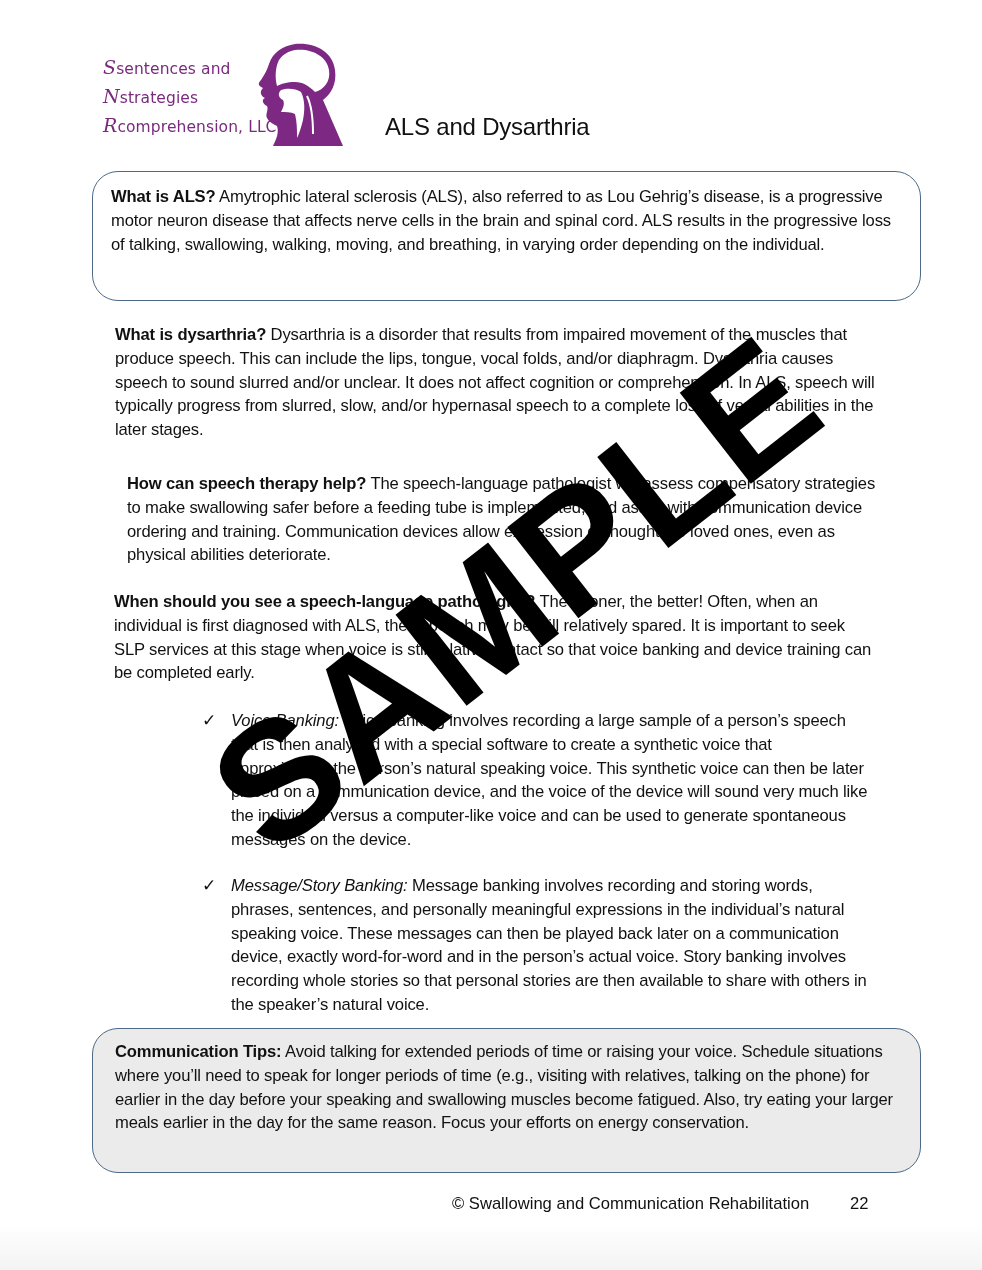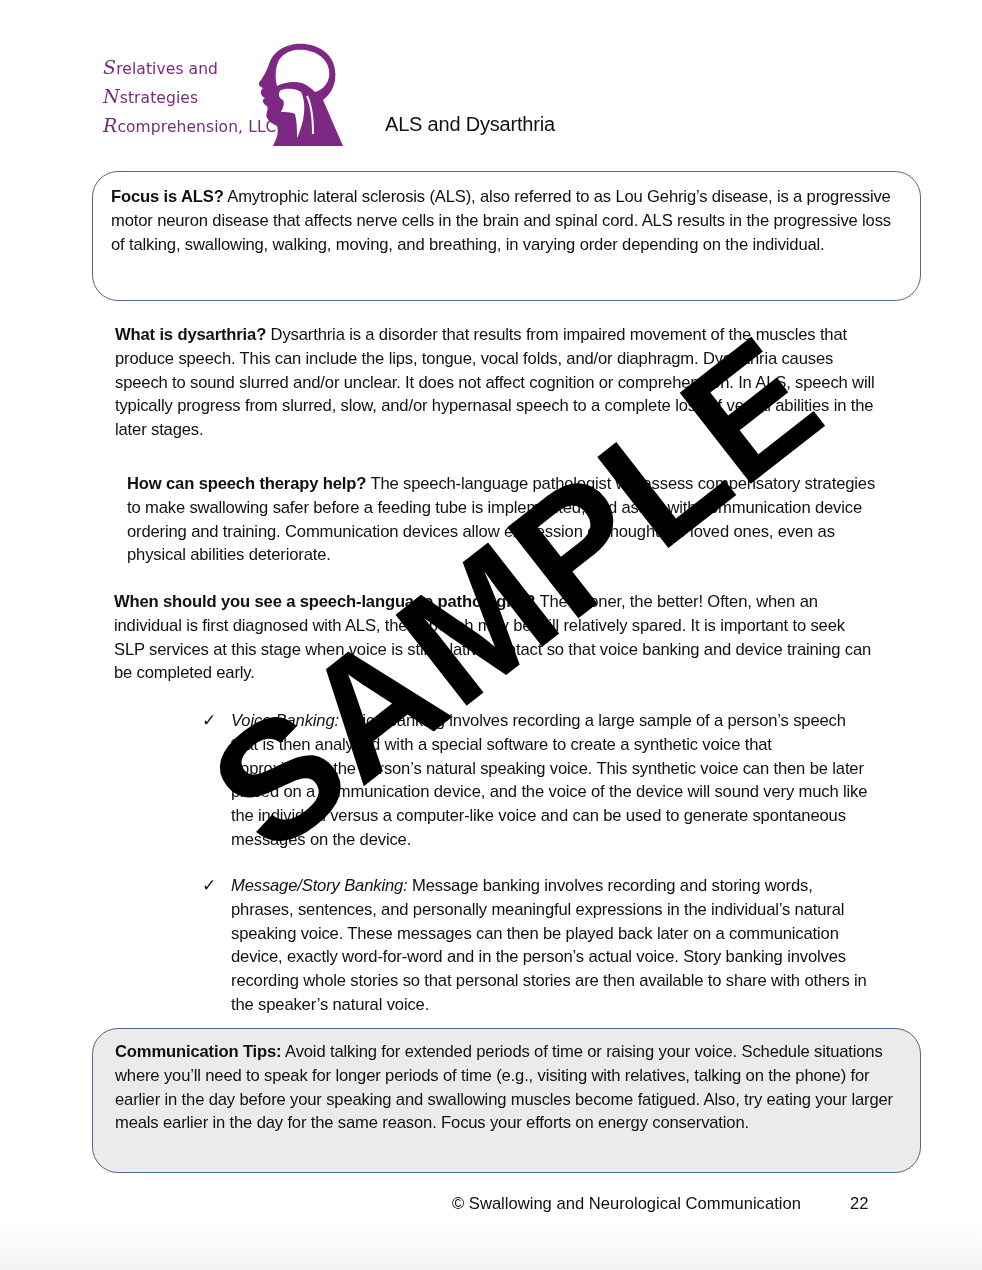--- a/index.html
+++ b/index.html
@@ -20,21 +20,21 @@
     font-family: "DejaVu Sans", sans-serif;
     font-size: 15.5px; line-height: 27px; letter-spacing: 0.1px;
   }
   .logo-text .cap {
     font-family: "DejaVu Serif", serif; font-style: italic; font-size: 19px;
   }
   .logo-head { position: absolute; left: 155px; top: 0; width: 90px; height: 108px; }
 
   .doc-title {
     position: absolute; left: 385px; top: 113px;
-    font-size: 20px; color: #111; letter-spacing: -0.2px;
+    font-size: 24px; color: #111; letter-spacing: -0.2px;
     font-family: "Liberation Sans", sans-serif;
   }
 
   .box {
     position: absolute; border: 1.6px solid #4e6a87; border-radius: 26px;
   }
   .box-als { left: 92px; top: 171px; width: 829px; height: 130px; background: #fff; }
   .box-tips { left: 92px; top: 1028px; width: 829px; height: 145px; background: #ebebeb; }
 
   .para {
@@ -75,37 +75,37 @@
     text-align: center; pointer-events: none; white-space: nowrap;
   }
 </style>
 </head>
 <body>
 
 <div class="page">
 
   <div class="logo">
     <div class="logo-text">
-      <div><span class="cap">S</span><span>relatives and</span></div>
+      <div><span class="cap">S</span><span>sentences and</span></div>
       <div><span class="cap">N</span><span>strategies</span></div>
       <div><span class="cap">R</span><span>comprehension, LLC</span></div>
     </div>
     <svg class="logo-head" viewBox="0 0 90 108">
       <path fill="#7d2882" d="M40 2 C60 0 78 10 80 28 C82 42 76 52 68 58 L88 104 L18 104 C22 96 24 90 22 84 C18 82 14 80 12 76 C10 72 14 68 12 64 C8 62 6 58 10 56 C6 54 4 50 8 46 C4 44 2 42 6 38 C10 32 12 28 14 22 C18 10 28 4 40 2 Z"></path>
       <path fill="#ffffff" d="M40 8 C56 6 72 14 74 28 C76 40 68 48 60 50 C54 44 48 40 40 40 C32 40 26 42 22 44 C20 36 20 26 24 18 C28 12 34 9 40 8 Z"></path>
       <path fill="#ffffff" d="M26 48 C32 46 40 46 46 50 C50 58 50 68 48 78 C46 86 44 92 42 96 C42 88 42 80 40 72 C36 70 30 70 26 70 C28 66 30 62 28 58 C24 56 22 52 26 48 Z"></path>
       <path fill="none" stroke="#ffffff" stroke-width="2" d="M52 54 C56 62 58 74 58 92"></path>
     </svg>
   </div>
 
   <div class="doc-title">ALS and Dysarthria</div>
 
   <div class="box box-als"></div>
   <div class="para p-als">
-    <b>Focus is ALS?</b><span> Amytrophic lateral sclerosis (ALS), also referred to as Lou Gehrig’s disease, is a progressive motor neuron disease that affects nerve cells in the brain and spinal cord. ALS results in the progressive loss of talking, swallowing, walking, moving, and breathing, in varying order depending on the individual.</span>
+    <b>What is ALS?</b><span> Amytrophic lateral sclerosis (ALS), also referred to as Lou Gehrig’s disease, is a progressive motor neuron disease that affects nerve cells in the brain and spinal cord. ALS results in the progressive loss of talking, swallowing, walking, moving, and breathing, in varying order depending on the individual.</span>
   </div>
 
   <div class="para p-dys">
     <b>What is dysarthria?</b><span> Dysarthria is a disorder that results from impaired movement of the muscles that produce speech. This can include the lips, tongue, vocal folds, and/or diaphragm. Dysarthria causes speech to sound slurred and/or unclear. It does not affect cognition or comprehension. In ALS, speech will typically progress from slurred, slow, and/or hypernasal speech to a complete loss of verbal abilities in the later stages.</span>
   </div>
 
   <div class="para p-help">
     <b>How can speech therapy help?</b><span> The speech-language pathologist will assess compensatory strategies to make swallowing safer before a feeding tube is implemented, and assist with communication device ordering and training. Communication devices allow expression of thoughts to loved ones, even as physical abilities deteriorate.</span>
   </div>
 
@@ -125,17 +125,17 @@
     <div class="btext">
       <span class="term">Message/Story Banking:</span><span> Message banking involves recording and storing words, phrases, sentences, and personally meaningful expressions in the individual’s natural speaking voice. These messages can then be played back later on a communication device, exactly word-for-word and in the person’s actual voice. Story banking involves recording whole stories so that personal stories are then available to share with others in the speaker’s natural voice.</span>
     </div>
   </div>
 
   <div class="box box-tips"></div>
   <div class="para p-tips">
     <b>Communication Tips:</b><span> Avoid talking for extended periods of time or raising your voice. Schedule situations where you’ll need to speak for longer periods of time (e.g., visiting with relatives, talking on the phone) for earlier in the day before your speaking and swallowing muscles become fatigued. Also, try eating your larger meals earlier in the day for the same reason. Focus your efforts on energy conservation.</span>
   </div>
 
-  <div class="footer">© Swallowing and Neurological Communication</div>
+  <div class="footer">© Swallowing and Communication Rehabilitation</div>
   <div class="page-num">22</div>
 
   <div class="watermark">SAMPLE</div>
 </div>
 
 </body></html>

